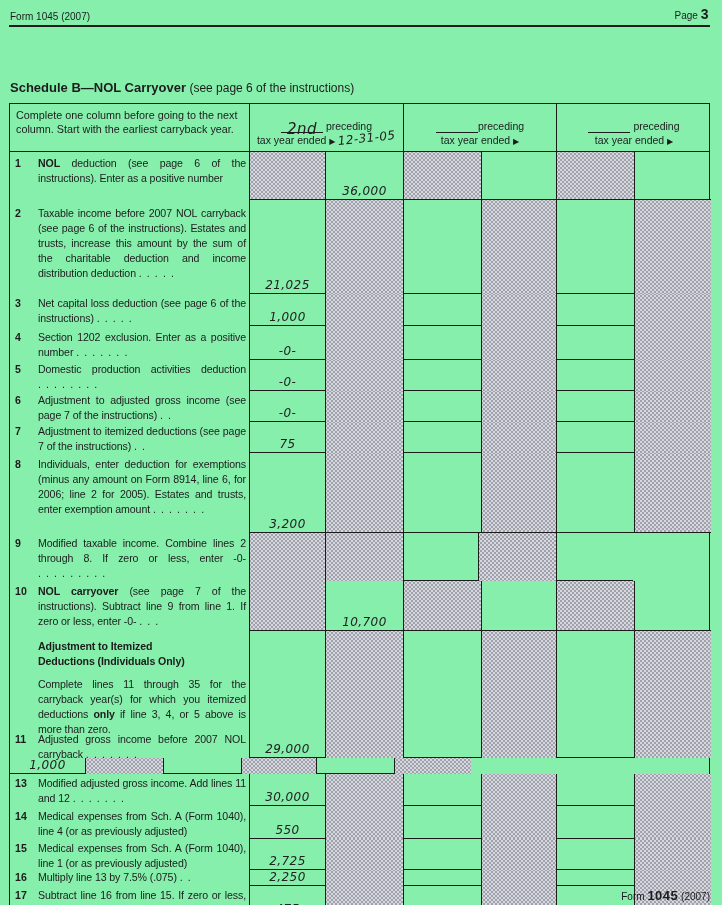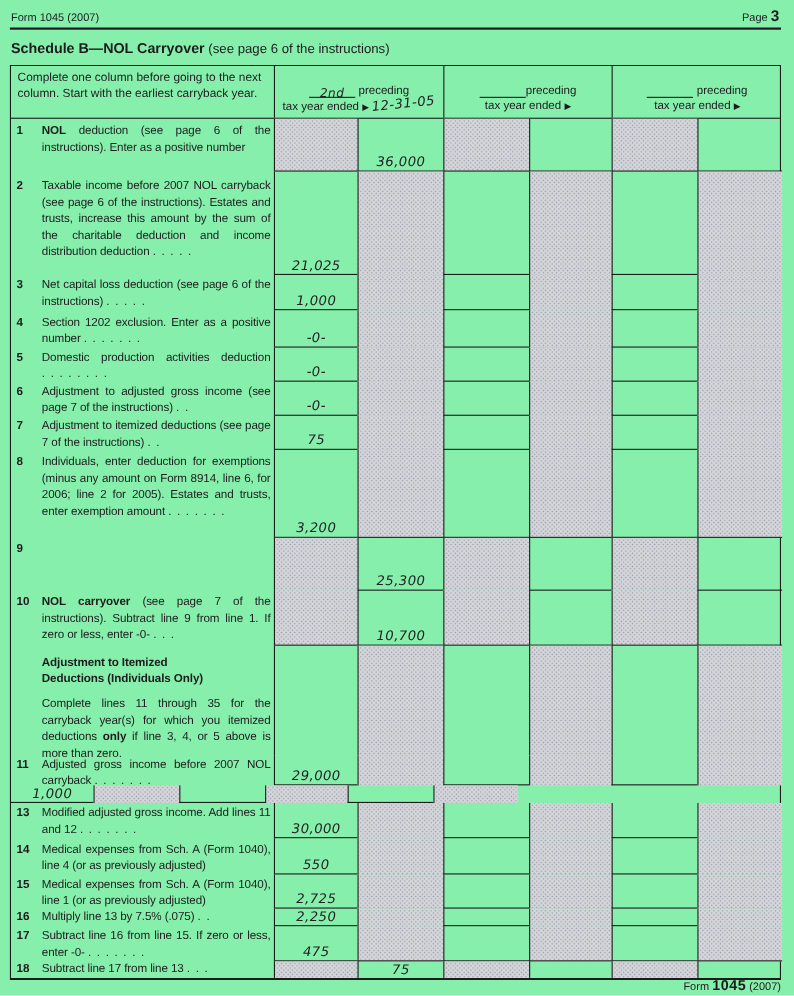--- a/index.html
+++ b/index.html
@@ -11,21 +11,21 @@
   .content { position:absolute; left:9px; top:0; width:701px; }
 
   
   .topbar { display:flex; justify-content:space-between; align-items:flex-end;
             padding:6px 1px 3px 1px; border-bottom:2px solid #1c1c1c; }
   .formref { font-size:10px; }
   .pageref { font-size:10px; }
   .pageref b { font-size:14px; font-weight:bold; letter-spacing:0.5px; }
 
   
-  .sched { padding:9px 1px 8px 1px; font-size:12px; }
+  .sched { padding:9px 1px 8px 1px; font-size:12px;margin-top:44px; }
   .sched b { font-size:13px; font-weight:bold; }
 
   
   .ftable { border:1px solid #1c1c1c; border-bottom-width:2px; width:701px; }
   .tr { display:flex; }
   .td { flex:none; position:relative; }
   .instr { width:240px; border-right:1px solid #1c1c1c; overflow:visible; }
   .w75 { width:75px; } .w77 { width:77px; } .w78 { width:78px; }
   .vl { border-left:1px solid #1c1c1c; }
   .bb { border-bottom:1px solid #1c1c1c; }
@@ -44,21 +44,21 @@
   .colhead { width:153px; text-align:center; font-size:10.5px; line-height:14px;
              padding-top:15px; white-space:nowrap; }
   .colhead.g3 { width:155px; }
   .blank { display:inline-block; width:42px; border-bottom:1px solid #1c1c1c;
            height:12px; vertical-align:bottom; text-align:center; }
   .arr { font-size:8px; letter-spacing:0; }
 
   
   .hw { font-family:"DejaVu Sans", sans-serif; font-style:italic;
         font-size:12px; letter-spacing:0.4px; color:#222; }
-  .blank .hw { font-size:11px; position:relative; top:1px; }
+  .blank .hw { font-size:15px; position:relative; top:1px; }
   .date-hw { display:inline-block; transform:rotate(-6deg) translateY(-2px); }
 
   
   .item { position:relative; padding:0 3px 0 28px; font-size:10.6px;
           line-height:15px; }
   .num { position:absolute; left:5px; top:inherit; font-weight:bold; }
   .txt { display:block; text-align:justify; letter-spacing:-0.1px; }
   .pt0{padding-top:0} .pt1{padding-top:1px} .pt2{padding-top:2px}
   .pt3{padding-top:3px} .pt4{padding-top:4px} .pt6{padding-top:6px} .pt8{padding-top:8px}
 
@@ -243,26 +243,24 @@
         <div class="td w78 vl bb"></div>
         <div class="td w75 vl sh bb"></div>
         <div class="td w78 vl bb"></div>
         <div class="td w77 vl sh bb"></div>
       </div>
 
       <div class="tr" style="height:48px">
         <div class="td instr">
             <div class="item pt3">
               <span class="num">9</span>
+              <span class="txt"><b></b><span>Modified taxable income. Combine lines 2 through 8. If zero or less, enter -0- . . . . . . . . .</span></span>
             </div>
           </div>
         <div class="td w75 sh"></div>
-        <div class="td w78 vl bb val">
-            <span class="hw">25,300</span>
-          </div>
         <div class="td w78 vl sh"></div>
         <div class="td w75 vl bb"></div>
         <div class="td w78 vl sh"></div>
         <div class="td w77 vl bb"></div>
       </div>
 
       <div class="tr" style="height:50px">
         <div class="td instr">
             <div class="item pt3">
               <span class="num">10</span>

